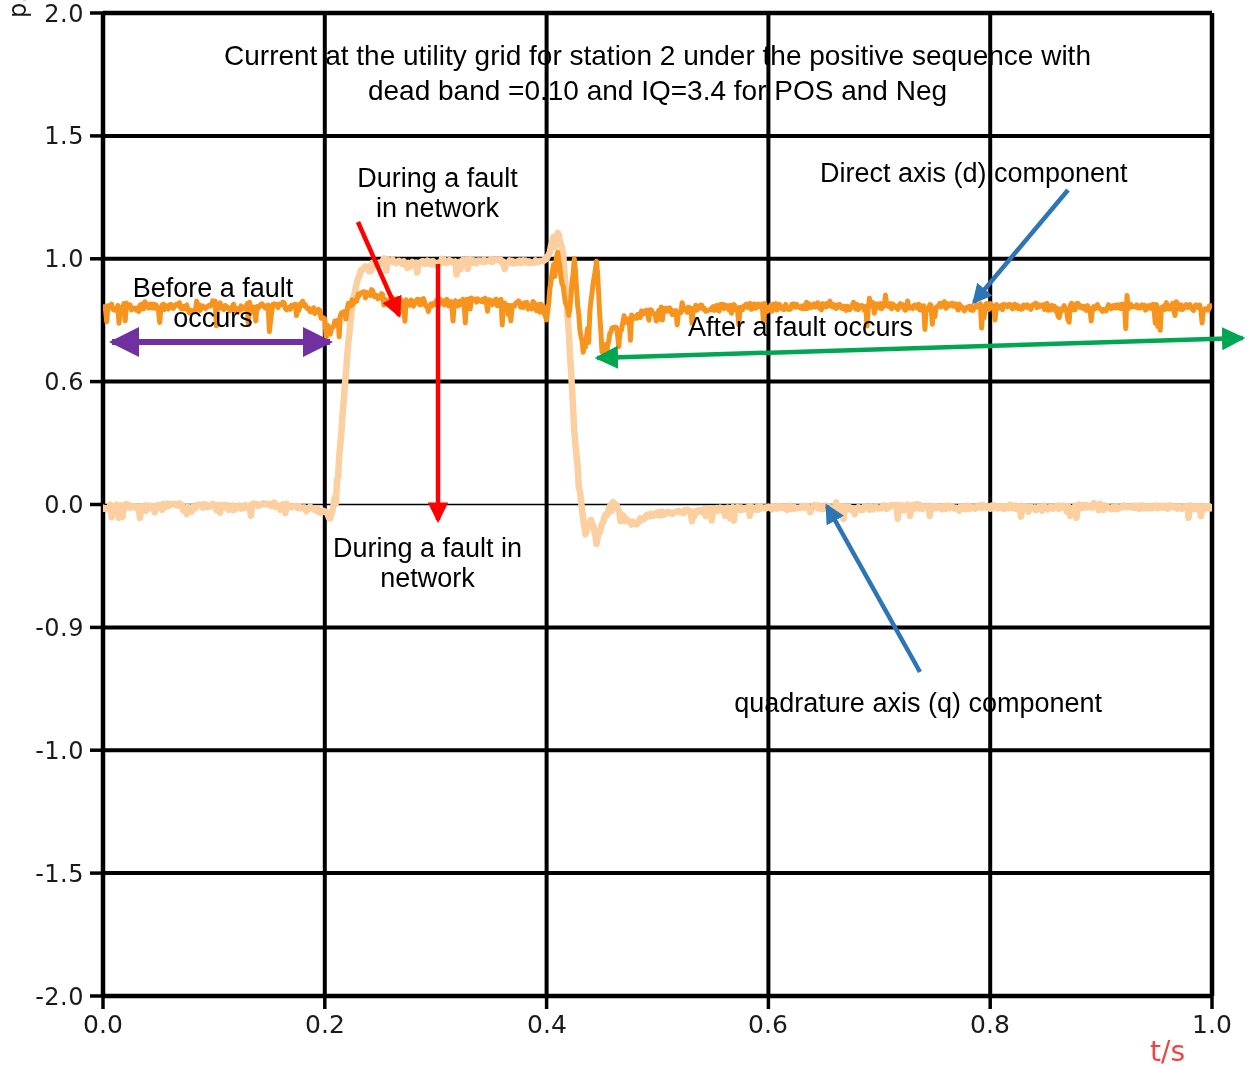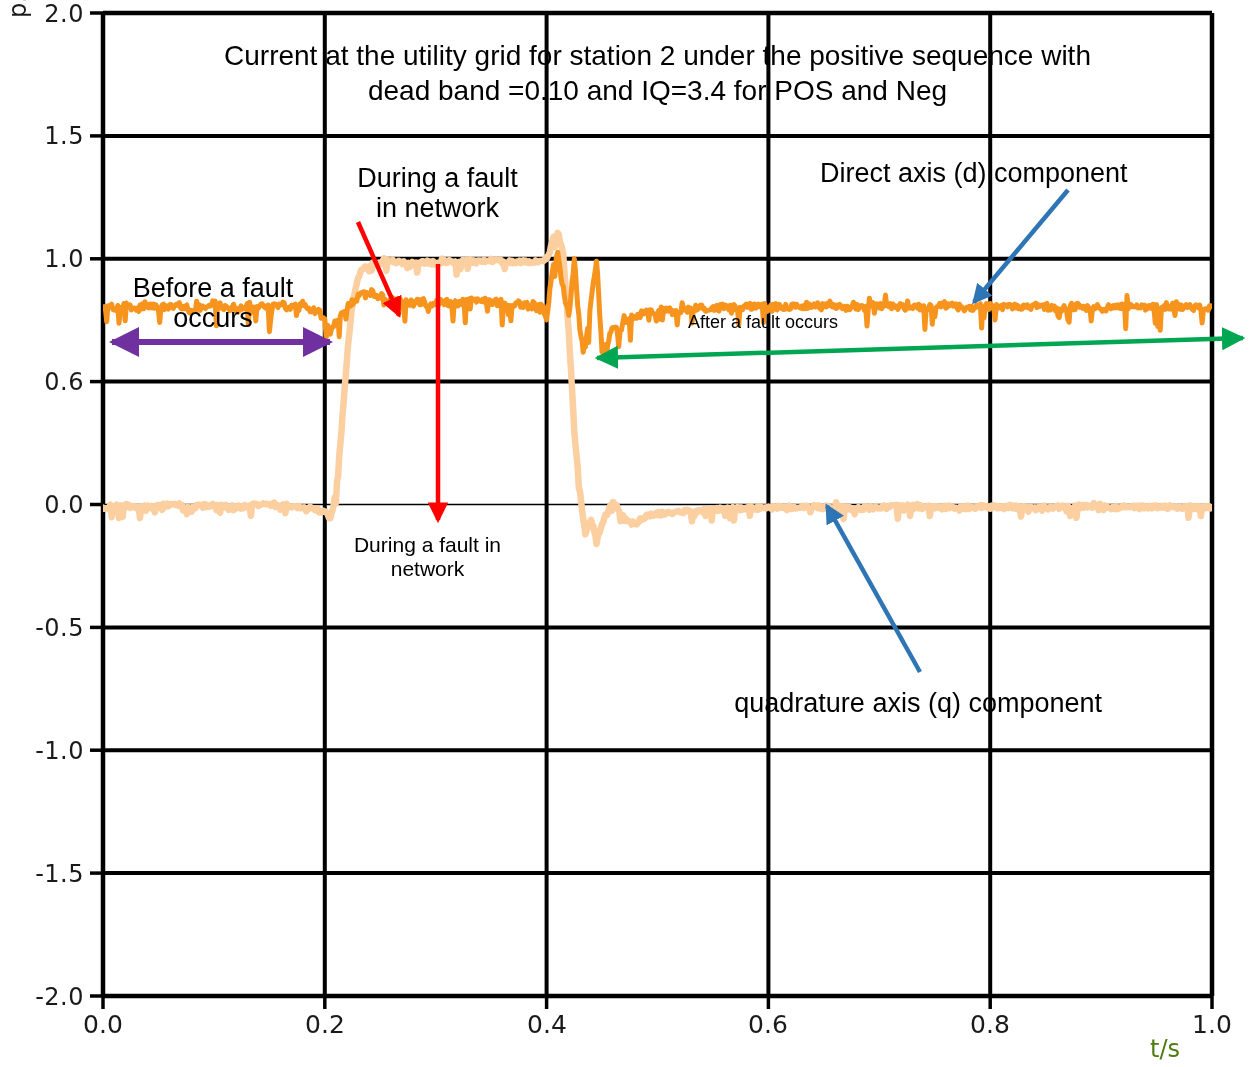--- a/index.html
+++ b/index.html
@@ -20,40 +20,40 @@
     font-family:"DejaVu Sans", sans-serif;
     text-align:center;white-space:nowrap;
   }
   #ylabel{
     position:absolute;left:4px;top:18px;font-size:24px;color:#1a1a1a;
     font-family:"DejaVu Sans", sans-serif;
     transform:rotate(-90deg);transform-origin:left top;
     white-space:nowrap;
   }
   #xlabel{
-    position:absolute;left:1150px;top:1035px;font-size:24px;color:#4d7c0f;
+    position:absolute;left:1150px;top:1035px;font-size:28px;color:#ef4444;
     font-family:"DejaVu Sans", sans-serif;white-space:nowrap;
   }
 
   
   .anno{
     position:absolute;color:#000;font-family:"Liberation Sans", sans-serif;
     line-height:1.12;white-space:pre-line;
   }
   #title-text{
     position:absolute;left:110px;top:38px;width:1095px;
     text-align:center;font-size:28px;line-height:1.25;
     font-family:"Liberation Sans", sans-serif;color:#000;
     white-space:pre-line;
   }
   #anno-before{left:108px;top:225px;width:210px;text-align:center;font-size:27px;margin-top:48px;}
   #anno-during-top{left:330px;top:163px;width:215px;text-align:center;font-size:27px;}
-  #anno-during-bottom{left:300px;top:533px;width:255px;text-align:center;font-size:21px;}
+  #anno-during-bottom{left:300px;top:533px;width:255px;text-align:center;font-size:27px;}
   #anno-direct{left:820px;top:158px;width:390px;text-align:left;font-size:27px;}
-  #anno-after{left:688px;top:312px;width:280px;text-align:left;font-size:18px;}
+  #anno-after{left:688px;top:312px;width:280px;text-align:left;font-size:27px;}
   #anno-quad{left:632px;top:688px;width:470px;text-align:right;font-size:27px;}
 </style>
 </head>
 <body>
 
 <div id="figure">
 
   <svg id="plot-svg" width="1255" height="1067" viewBox="0 0 1255 1067" style="position:absolute;left:0;top:0;">
 
     <rect x="103" y="13" width="1109" height="983" fill="#ffffff"></rect>
@@ -145,21 +145,21 @@
 dead band =0.10 and IQ=3.4 for POS and Neg</div>
 
   <div id="ylabel">p.u.</div>
   <div id="xlabel">t/s</div>
 
   <div class="ytick" style="left:20px;top:0px;width:64px;">2.0</div>
   <div class="ytick" style="left:20px;top:122px;width:64px;">1.5</div>
   <div class="ytick" style="left:20px;top:245px;width:64px;">1.0</div>
   <div class="ytick" style="left:20px;top:368px;width:64px;">0.6</div>
   <div class="ytick" style="left:20px;top:491px;width:64px;">0.0</div>
-  <div class="ytick" style="left:14px;top:614px;width:70px;">-0.5</div>
+  <div class="ytick" style="left:14px;top:614px;width:70px;">-0.9</div>
   <div class="ytick" style="left:14px;top:737px;width:70px;">-1.0</div>
   <div class="ytick" style="left:14px;top:860px;width:70px;">-1.5</div>
   <div class="ytick" style="left:14px;top:983px;width:70px;">-2.0</div>
 
   <div class="xtick" style="left:68px;top:1010px;width:70px;">0.0</div>
   <div class="xtick" style="left:290px;top:1010px;width:70px;">0.2</div>
   <div class="xtick" style="left:512px;top:1010px;width:70px;">0.4</div>
   <div class="xtick" style="left:733px;top:1010px;width:70px;">0.6</div>
   <div class="xtick" style="left:955px;top:1010px;width:70px;">0.8</div>
   <div class="xtick" style="left:1177px;top:1010px;width:70px;">1.0</div>

